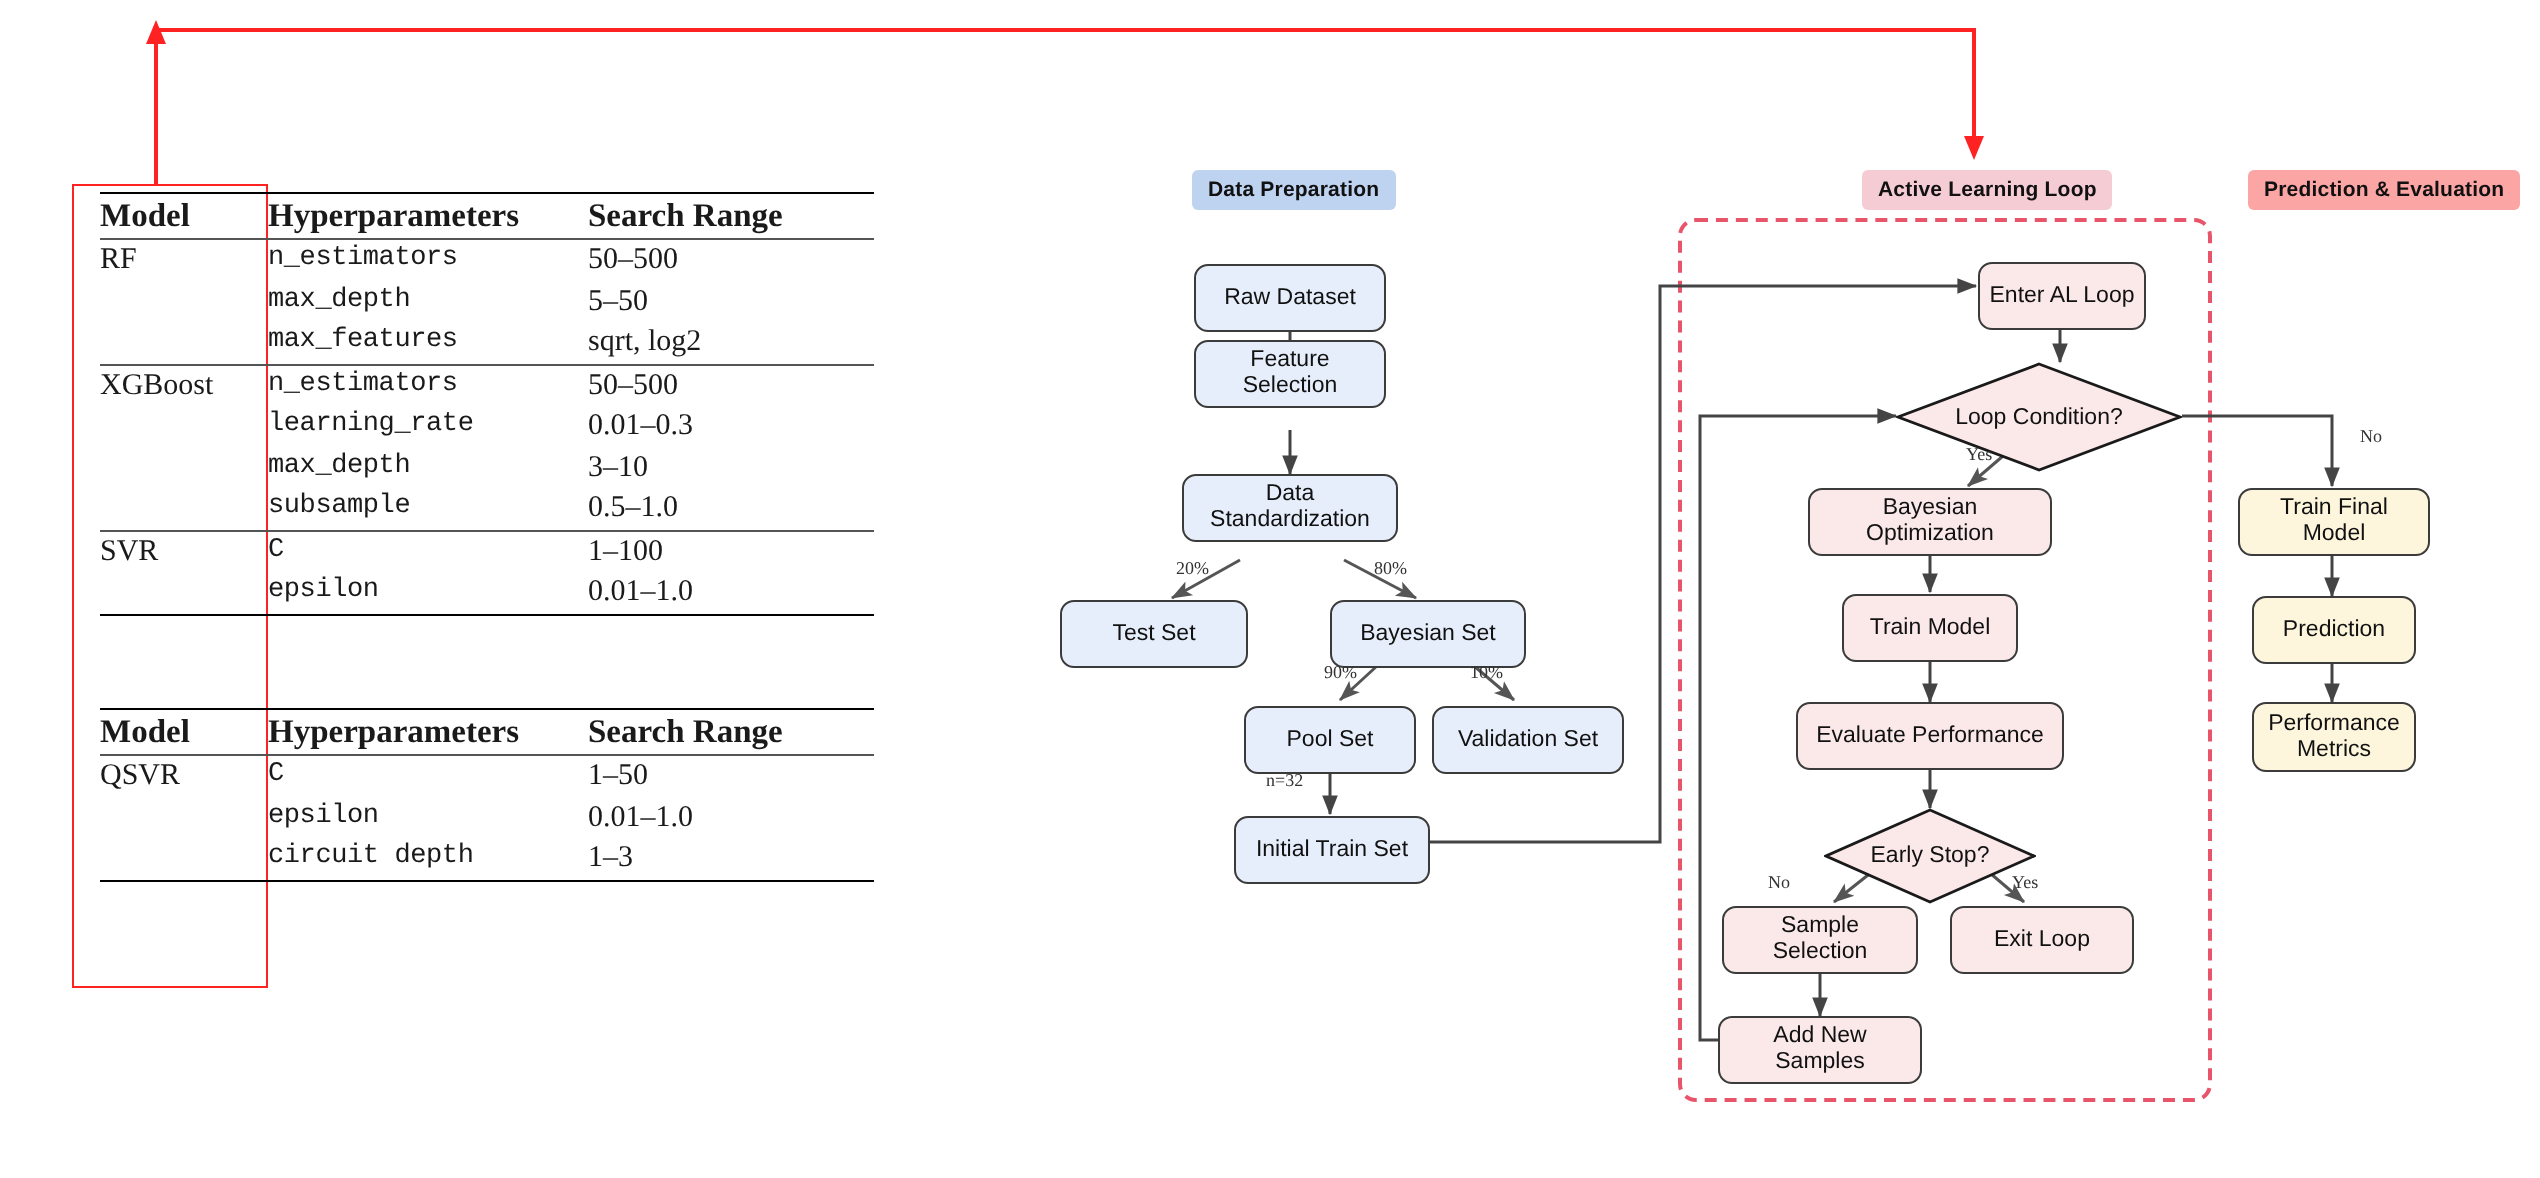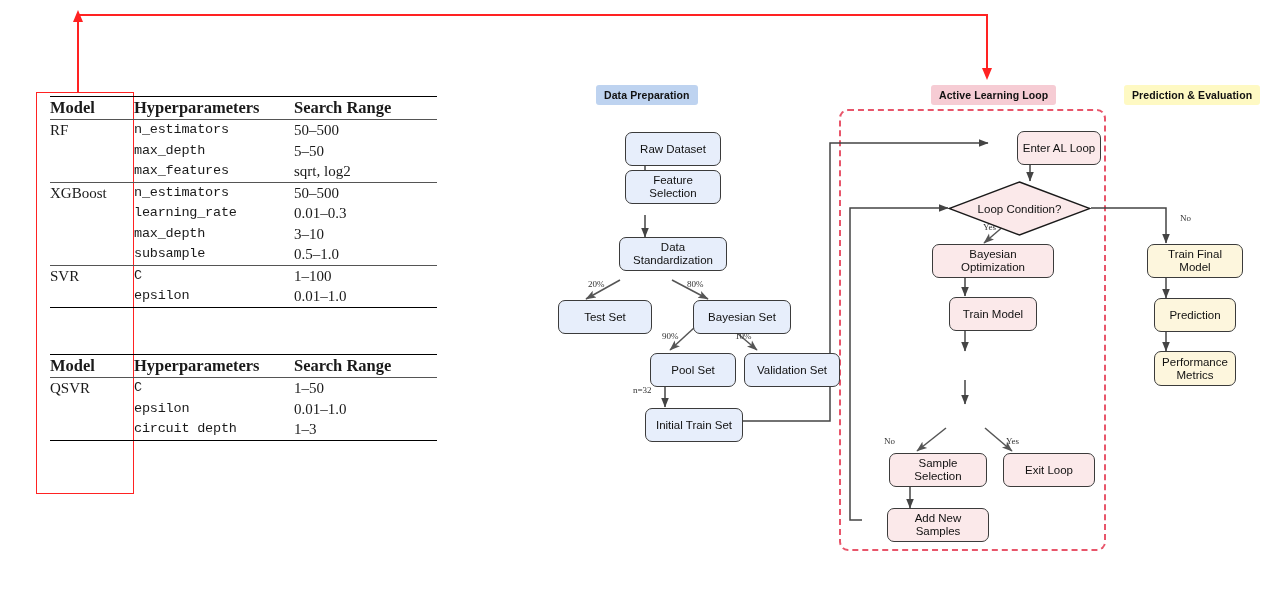--- a/index.html
+++ b/index.html
@@ -29,21 +29,21 @@
   .red-line{position:absolute;background:#ff2222;}
 
   
   .fc{position:absolute;left:0;top:0;width:1270px;height:589px;}
   .sec-label{position:absolute;font-family:"Liberation Sans",sans-serif;
              font-size:10.5px;font-weight:bold;color:#111;
              padding:4px 8px;border-radius:3px;white-space:nowrap;letter-spacing:0.1px;}
   .node{position:absolute;box-sizing:border-box;border:1.3px solid #3b3b3b;
         border-radius:7px;display:flex;align-items:center;justify-content:center;
         text-align:center;font-family:"Liberation Sans",sans-serif;
-        font-size:11.5px;line-height:13px;color:#111;padding:16px 4px;margin-left:28px;}
+        font-size:11.5px;line-height:13px;color:#111;padding:16px 4px;}
   .node.two{line-height:13px;}
   .diamond{position:absolute;}
   .diamond .dshape{position:absolute;left:0;top:0;width:100%;height:100%;}
   .diamond .dlabel{position:absolute;left:0;top:0;width:100%;height:100%;
         display:flex;align-items:center;justify-content:center;
         font-family:"Liberation Sans",sans-serif;font-size:11.5px;color:#111;}
   .edge-label{position:absolute;font-family:"Liberation Serif",serif;
         font-size:9px;color:#333;white-space:nowrap;}
   .dashed-box{position:absolute;box-sizing:border-box;
         border:2.6px dashed #e8556a;border-radius:9px;}
@@ -168,21 +168,21 @@
         </tbody>
     </table>
   </div>
 
   <div class="fc">
 
     <div class="dashed-box" style="left:839px;top:109px;width:267px;height:442px;"></div>
 
     <div class="sec-label" style="left:596px;top:85px;background:#bed3f0;">Data Preparation</div>
     <div class="sec-label" style="left:911px;top:85px;background:#f6ccd4;margin-left:20px;">Active Learning Loop</div>
-    <div class="sec-label" style="left:1124px;top:85px;background:#fef9c3;">Prediction &amp; Evaluation</div>
+    <div class="sec-label" style="left:1124px;top:85px;background:#fca5a5;">Prediction &amp; Evaluation</div>
 
     <svg class="arrows">
       <defs>
         <marker id="ah" markerWidth="8" markerHeight="8" refX="6.2" refY="3" orient="auto" markerUnits="strokeWidth">
           <path d="M0,0.4 L6.6,3 L0,5.6 z" fill="#444"></path>
         </marker>
         <marker id="ahs" markerWidth="9" markerHeight="9" refX="6.6" refY="3.2" orient="auto" markerUnits="strokeWidth">
           <path d="M0,0.6 L7,3.2 L0,5.8 L1.6,3.2 z" fill="#555"></path>
         </marker>
       </defs>
@@ -247,21 +247,28 @@
       <svg class="dshape" viewBox="0 0 143 55" preserveAspectRatio="none">
         <polygon points="71.5,1 142,27.5 71.5,54 1,27.5" fill="#fbe9ea" stroke="#1a1a1a" stroke-width="1.4"></polygon>
       </svg>
       <div class="dlabel">Loop Condition?</div>
     </div>
 
     <div class="node" style="left:904px;top:244px;width:122px;height:27px;background:#fbe9ea;">Bayesian Optimization</div>
 
     <div class="node" style="left:921px;top:297px;width:88px;height:28px;background:#fbe9ea;">Train Model</div>
 
-
+    <div class="node" style="left:898px;top:351px;width:134px;height:28px;background:#fbe9ea;">Evaluate Performance</div>
+
+    <div class="diamond" style="left:912px;top:404px;width:106px;height:48px;">
+      <svg class="dshape" viewBox="0 0 106 48" preserveAspectRatio="none">
+        <polygon points="53,1 105,24 53,47 1,24" fill="#fbe9ea" stroke="#1a1a1a" stroke-width="1.4"></polygon>
+      </svg>
+      <div class="dlabel">Early Stop?</div>
+    </div>
 
     <div class="node" style="left:861px;top:453px;width:98px;height:28px;background:#fbe9ea;">Sample Selection</div>
 
     <div class="node" style="left:975px;top:453px;width:92px;height:28px;background:#fbe9ea;">Exit Loop</div>
 
     <div class="node" style="left:859px;top:508px;width:102px;height:28px;background:#fbe9ea;">Add New Samples</div>
 
     <div class="node" style="left:1119px;top:244px;width:96px;height:29px;background:#fdf6dd;">Train Final Model</div>
 
     <div class="node" style="left:1126px;top:298px;width:82px;height:29px;background:#fdf6dd;">Prediction</div>

